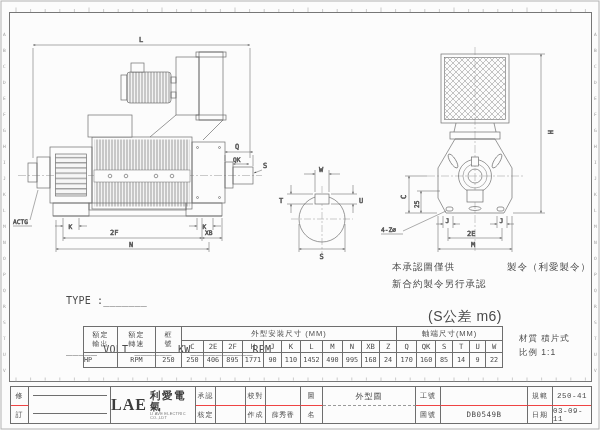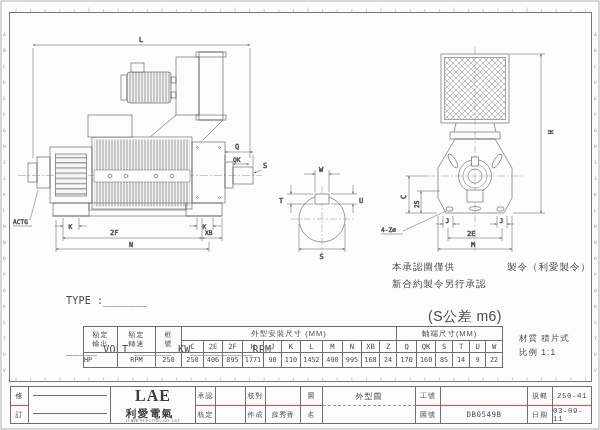--- a/index.html
+++ b/index.html
@@ -30,21 +30,21 @@
         grid-template-rows:18px 18px;background:#fcfcfc;}
   .cell{border-right:1px solid #6e6e6e;display:flex;align-items:center;justify-content:center;
         font-size:7px;color:#4a4a4a;letter-spacing:1px;overflow:hidden;}
   .cell.last{border-right:none;font-family:Liberation Mono, monospace;}
   .bt{border-top:1px solid #ef4444;}
   .btd{border-top:1px dashed #9a9a9a;}
   .val{font:7.5px "DejaVu Sans Mono",monospace;letter-spacing:.5px;}
   .revlines{background:
      linear-gradient(#6e6e6e,#6e6e6e) 4px 8px/74px 1px no-repeat,
      linear-gradient(#6e6e6e,#6e6e6e) 4px 26px/74px 1px no-repeat;}
-  .logo{gap:3px;flex-direction:column;}
+  .logo{gap:3px;}
   .logo .lae{font:bold 16px "Liberation Serif",serif;letter-spacing:1px;color:#3d3d3d;}
   .logo .lcol{display:flex;flex-direction:column;align-items:flex-start;line-height:1;}
   .logo .cn-name{font-size:10.5px;font-weight:bold;letter-spacing:1.5px;color:#3d3d3d;}
   .logo .en-name{font-size:4px;letter-spacing:.2px;color:#777;margin-top:1px;}
 </style>
 </head>
 <body>
 
 <div class="sheet">
 

